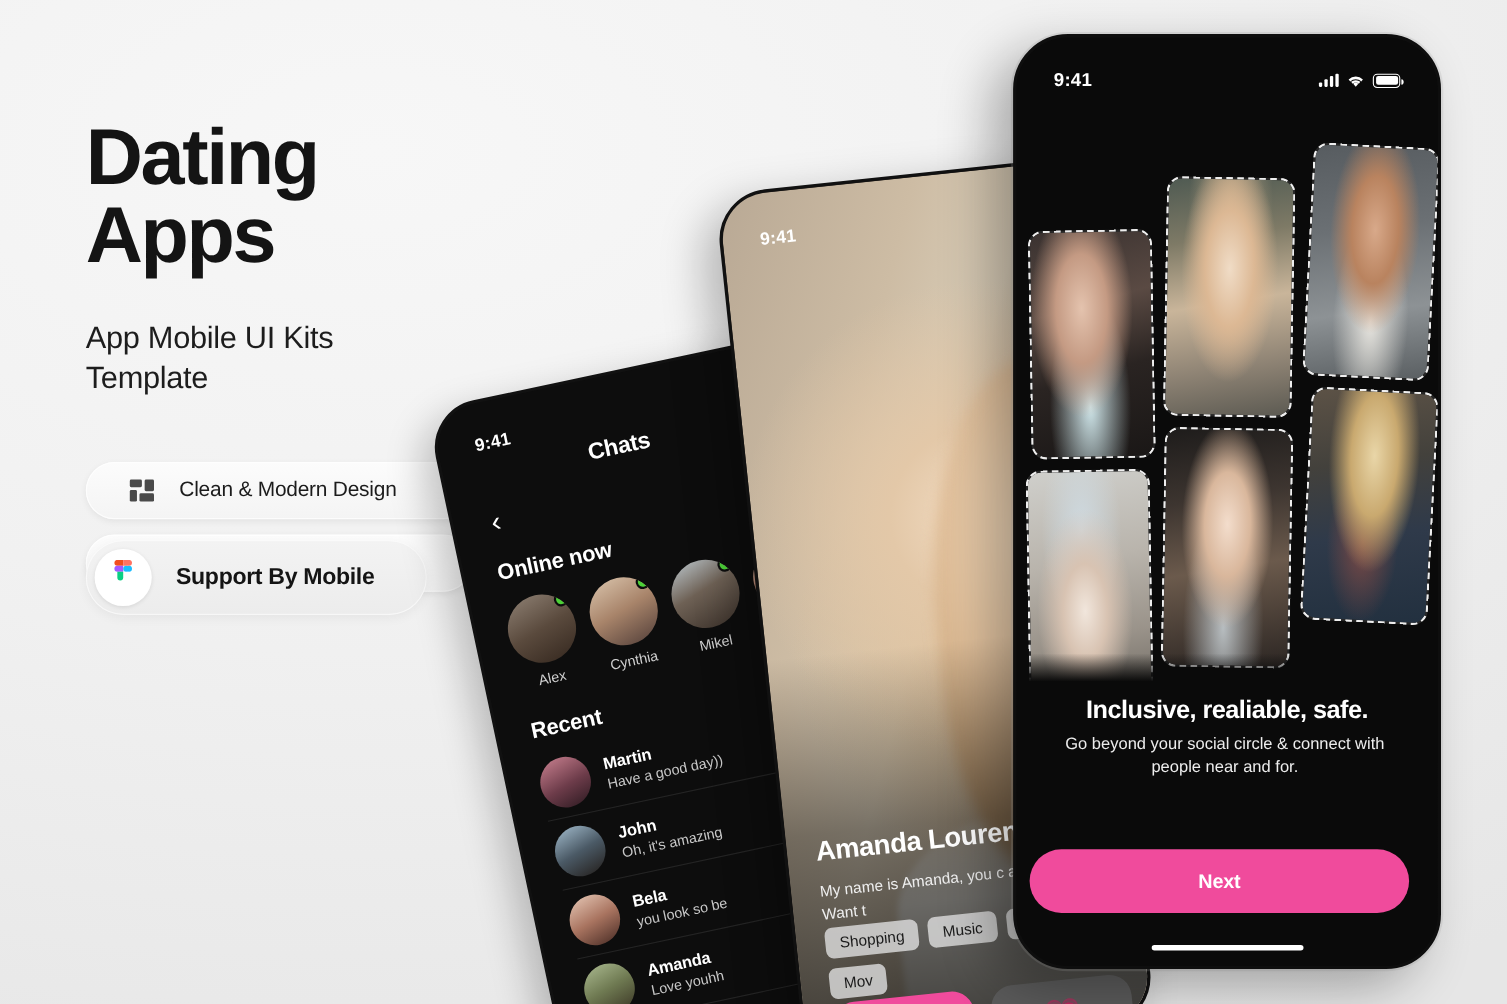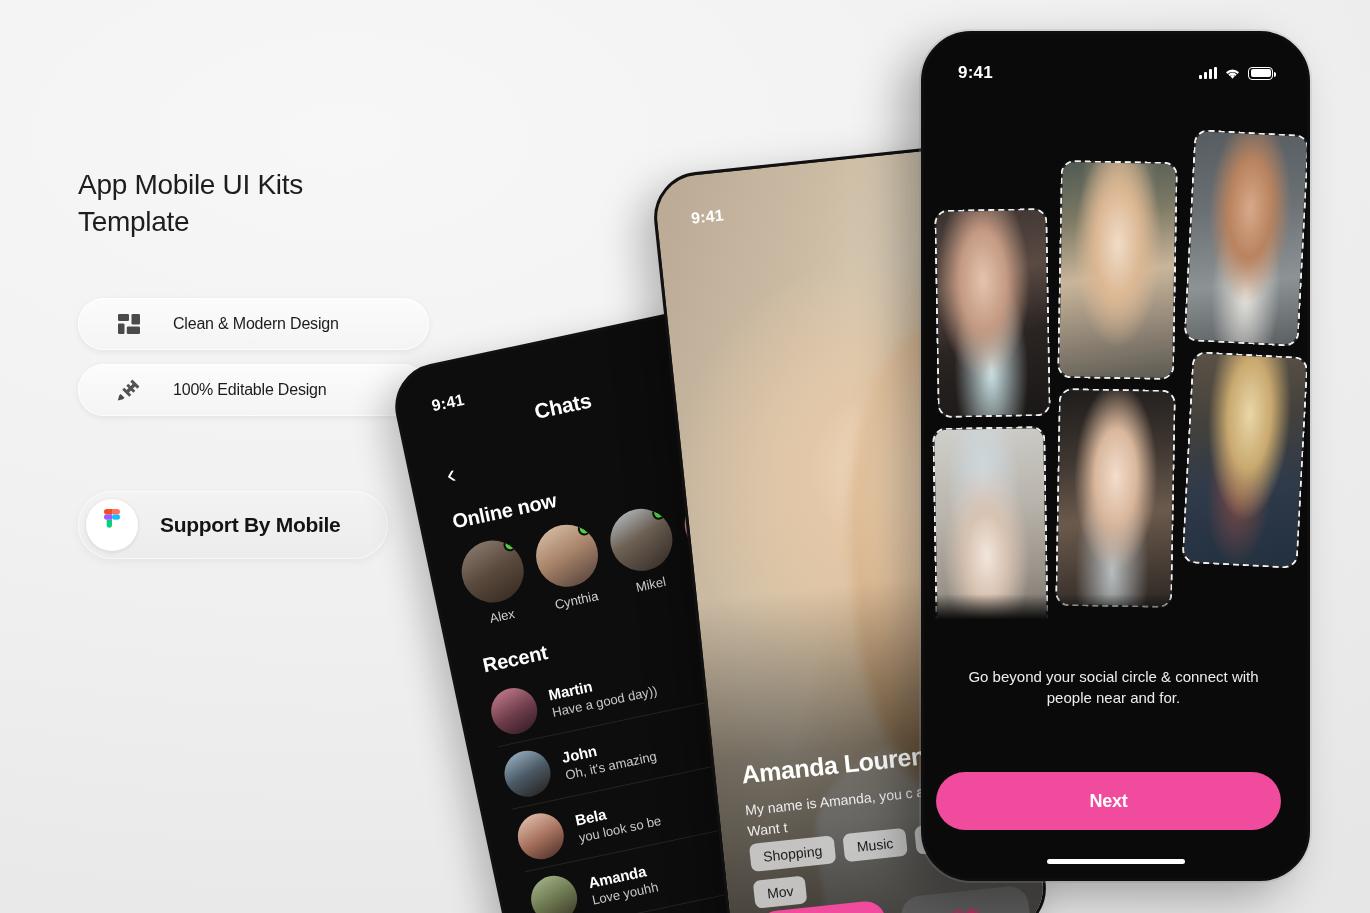--- a/index.html
+++ b/index.html
@@ -21,21 +21,21 @@
   }
   #hero-title {
     font-size: 72px;
     font-weight: 700;
     line-height: 0.98;
     letter-spacing: -2.2px;
     color: #141414;
     white-space: pre-line;
   }
   #hero-subtitle {
-    margin-top: 59px;
+    margin-top: 40px;
     font-size: 28px;
     font-weight: 400;
     line-height: 1.32;
     letter-spacing: -0.3px;
     color: #1d1d1d;
     white-space: pre-line;
   }
 
   
   #feature-list { margin-top: 57px; }
@@ -51,22 +51,22 @@
     padding-left: 38px;
   }
   .feature-icon {
     width: 26px; height: 26px;
     flex: 0 0 26px;
     display: flex; align-items: center; justify-content: center;
     color: #4a4a4a;
   }
   .feature-icon svg { display: block; }
   .feature-label {
-    margin-left: 31px;
-    font-size: 16px;
+    margin-left: 21px;
+    font-size: 19px;
     font-weight: 400;
     letter-spacing: -0.2px;
     color: #1c1c1c;
   }
 
   
   #figma-badge {
     position: absolute;
     left: 0; top: 383px;
     display: flex;
@@ -360,20 +360,22 @@
   .av4 { background: linear-gradient(160deg,#c77f8e 0%,#6d3c4a 55%,#2e1b22 100%); }
   .av5 { background: linear-gradient(160deg,#9fb8c9 0%,#4b5a66 50%,#241f1c 100%); }
   .av6 { background: linear-gradient(160deg,#e5c6b4 0%,#a97460 50%,#4a2d26 100%); }
   .av7 { background: linear-gradient(160deg,#a9b88e 0%,#6f7a52 48%,#3a3524 100%); }
 </style>
 </head>
 <body>
 
 <div id="left-panel">
 
+  <h1 id="hero-title">Dating
+Apps</h1>
 
   <p id="hero-subtitle">App Mobile UI Kits
 Template</p>
 
   <div id="feature-list">
 
     <div class="feature-pill">
       <span class="feature-icon">
         <svg width="24" height="24" viewBox="0 0 24 24" fill="currentColor">
           <rect x="1" y="2" width="11" height="7" rx="1.3"></rect>
@@ -557,19 +559,20 @@
         <path d="M8.5 5.1c1.9 0 3.7.7 5 1.9l1.5-1.8A9.8 9.8 0 0 0 8.5 2.6a9.8 9.8 0 0 0-6.5 2.6l1.5 1.8a7.4 7.4 0 0 1 5-1.9z" fill="#fff"></path>
         <path d="M8.5 8.1c1 0 2 .4 2.8 1l1.4-1.7a6.5 6.5 0 0 0-8.4 0l1.4 1.7c.8-.6 1.8-1 2.8-1z" fill="#fff"></path>
       </svg>
       <span class="batt">
           <i></i>
         </span>
     </span>
   </div>
 
   <div id="ob-bottom">
+    <div id="ob-headline">Inclusive, realiable, safe.</div>
     <div id="ob-subhead">Go beyond your social circle &amp; connect with people near and for.</div>
     <button id="ob-next-button">Next</button>
     <a id="ob-login-link">Login</a>
     <div id="ob-home-indicator"></div>
   </div>
 
 </div>
 
 </body></html>

